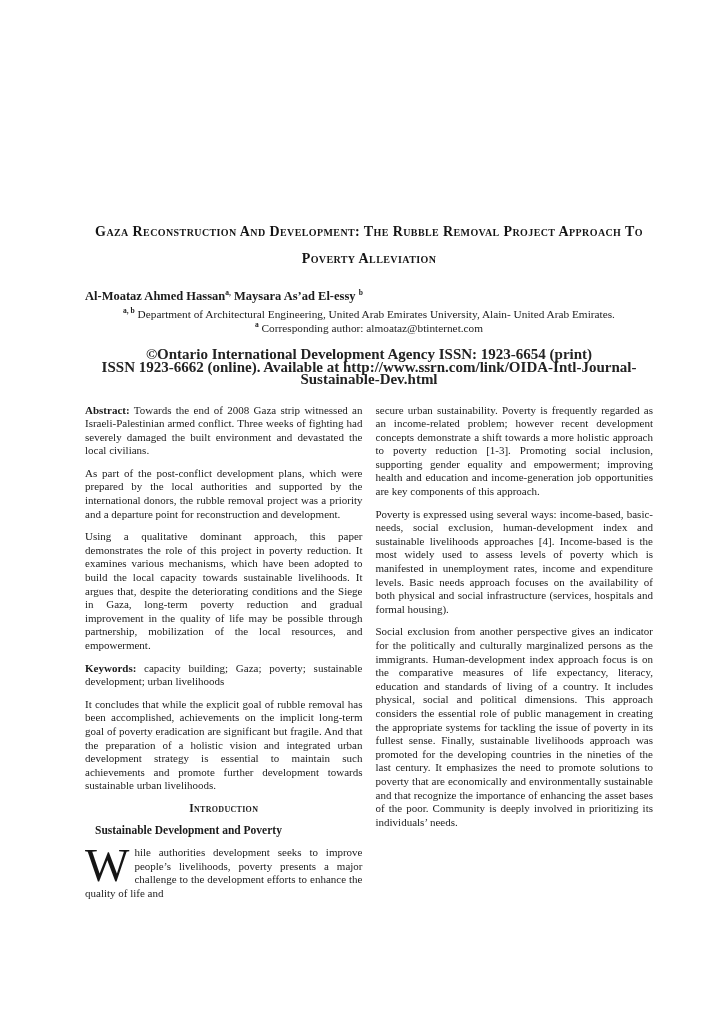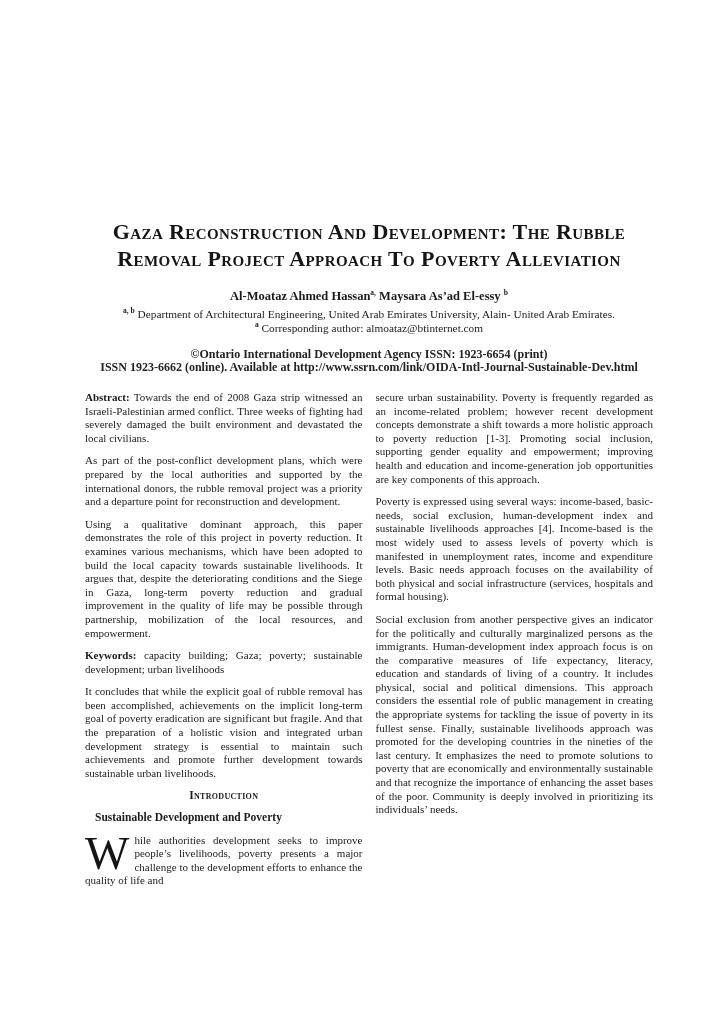--- a/index.html
+++ b/index.html
@@ -14,44 +14,44 @@
   }
   .inner {
     position: absolute;
     left: 85px;
     top: 218px;
     width: 568px;
   }
   .paper-title {
     margin: 0 0 17px 0;
     text-align: center;
-    font-size: 22px;
+    font-size: 14px;
     font-weight: bold;
     font-variant: small-caps;
     letter-spacing: 0.4px;
     line-height: 27px;
     color: #151515;
   }
   .authors {
-    text-align: center;
+    text-align: left;
     font-weight: bold;
     font-size: 12.5px;
     margin: 0 0 3px 0;
   }
   .affiliation, .corresponding {
     text-align: center;
     font-size: 11.3px;
     line-height: 14px;
     margin: 0;
   }
   .corresponding { margin-bottom: 13px; }
   sup { font-size: 7.5px; line-height: 0; font-weight: bold; }
   .pub-block {
     text-align: center;
-    font-size: 12px;
+    font-size: 15px;
     font-weight: bold;
     line-height: 12.5px;
     margin: 0 0 18px 0;
     color: #232323;
   }
   .columns {
     display: flex;
     gap: 13px;
     text-align: justify;
     font-size: 11px;

